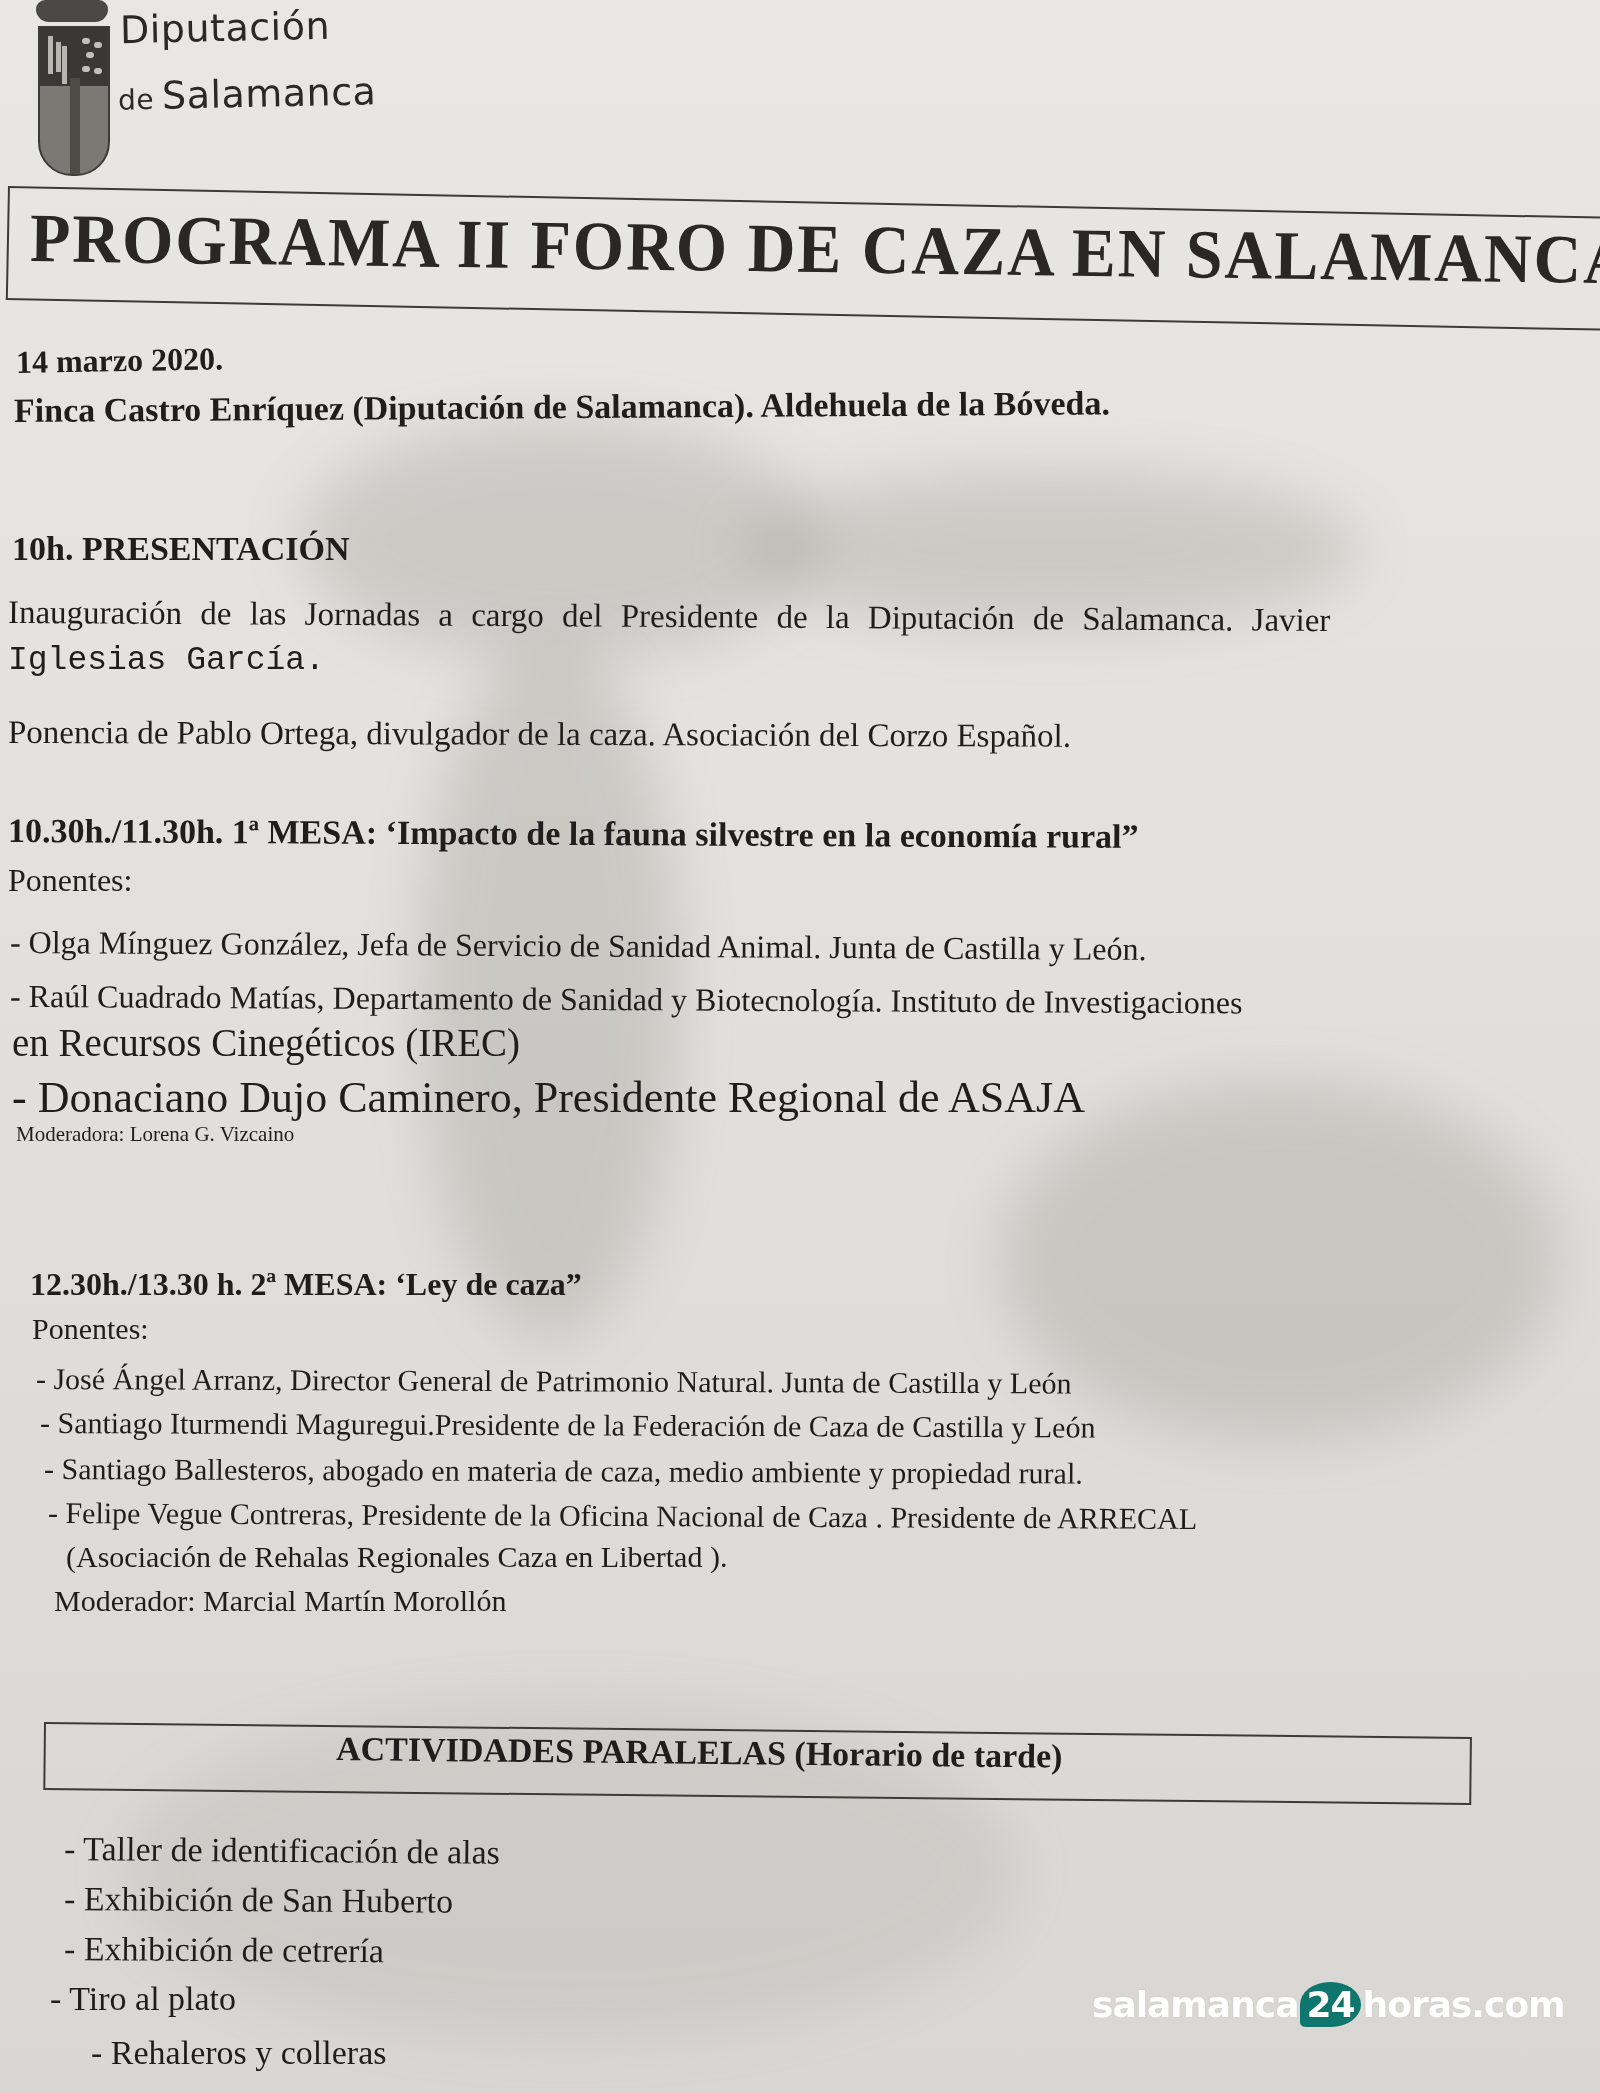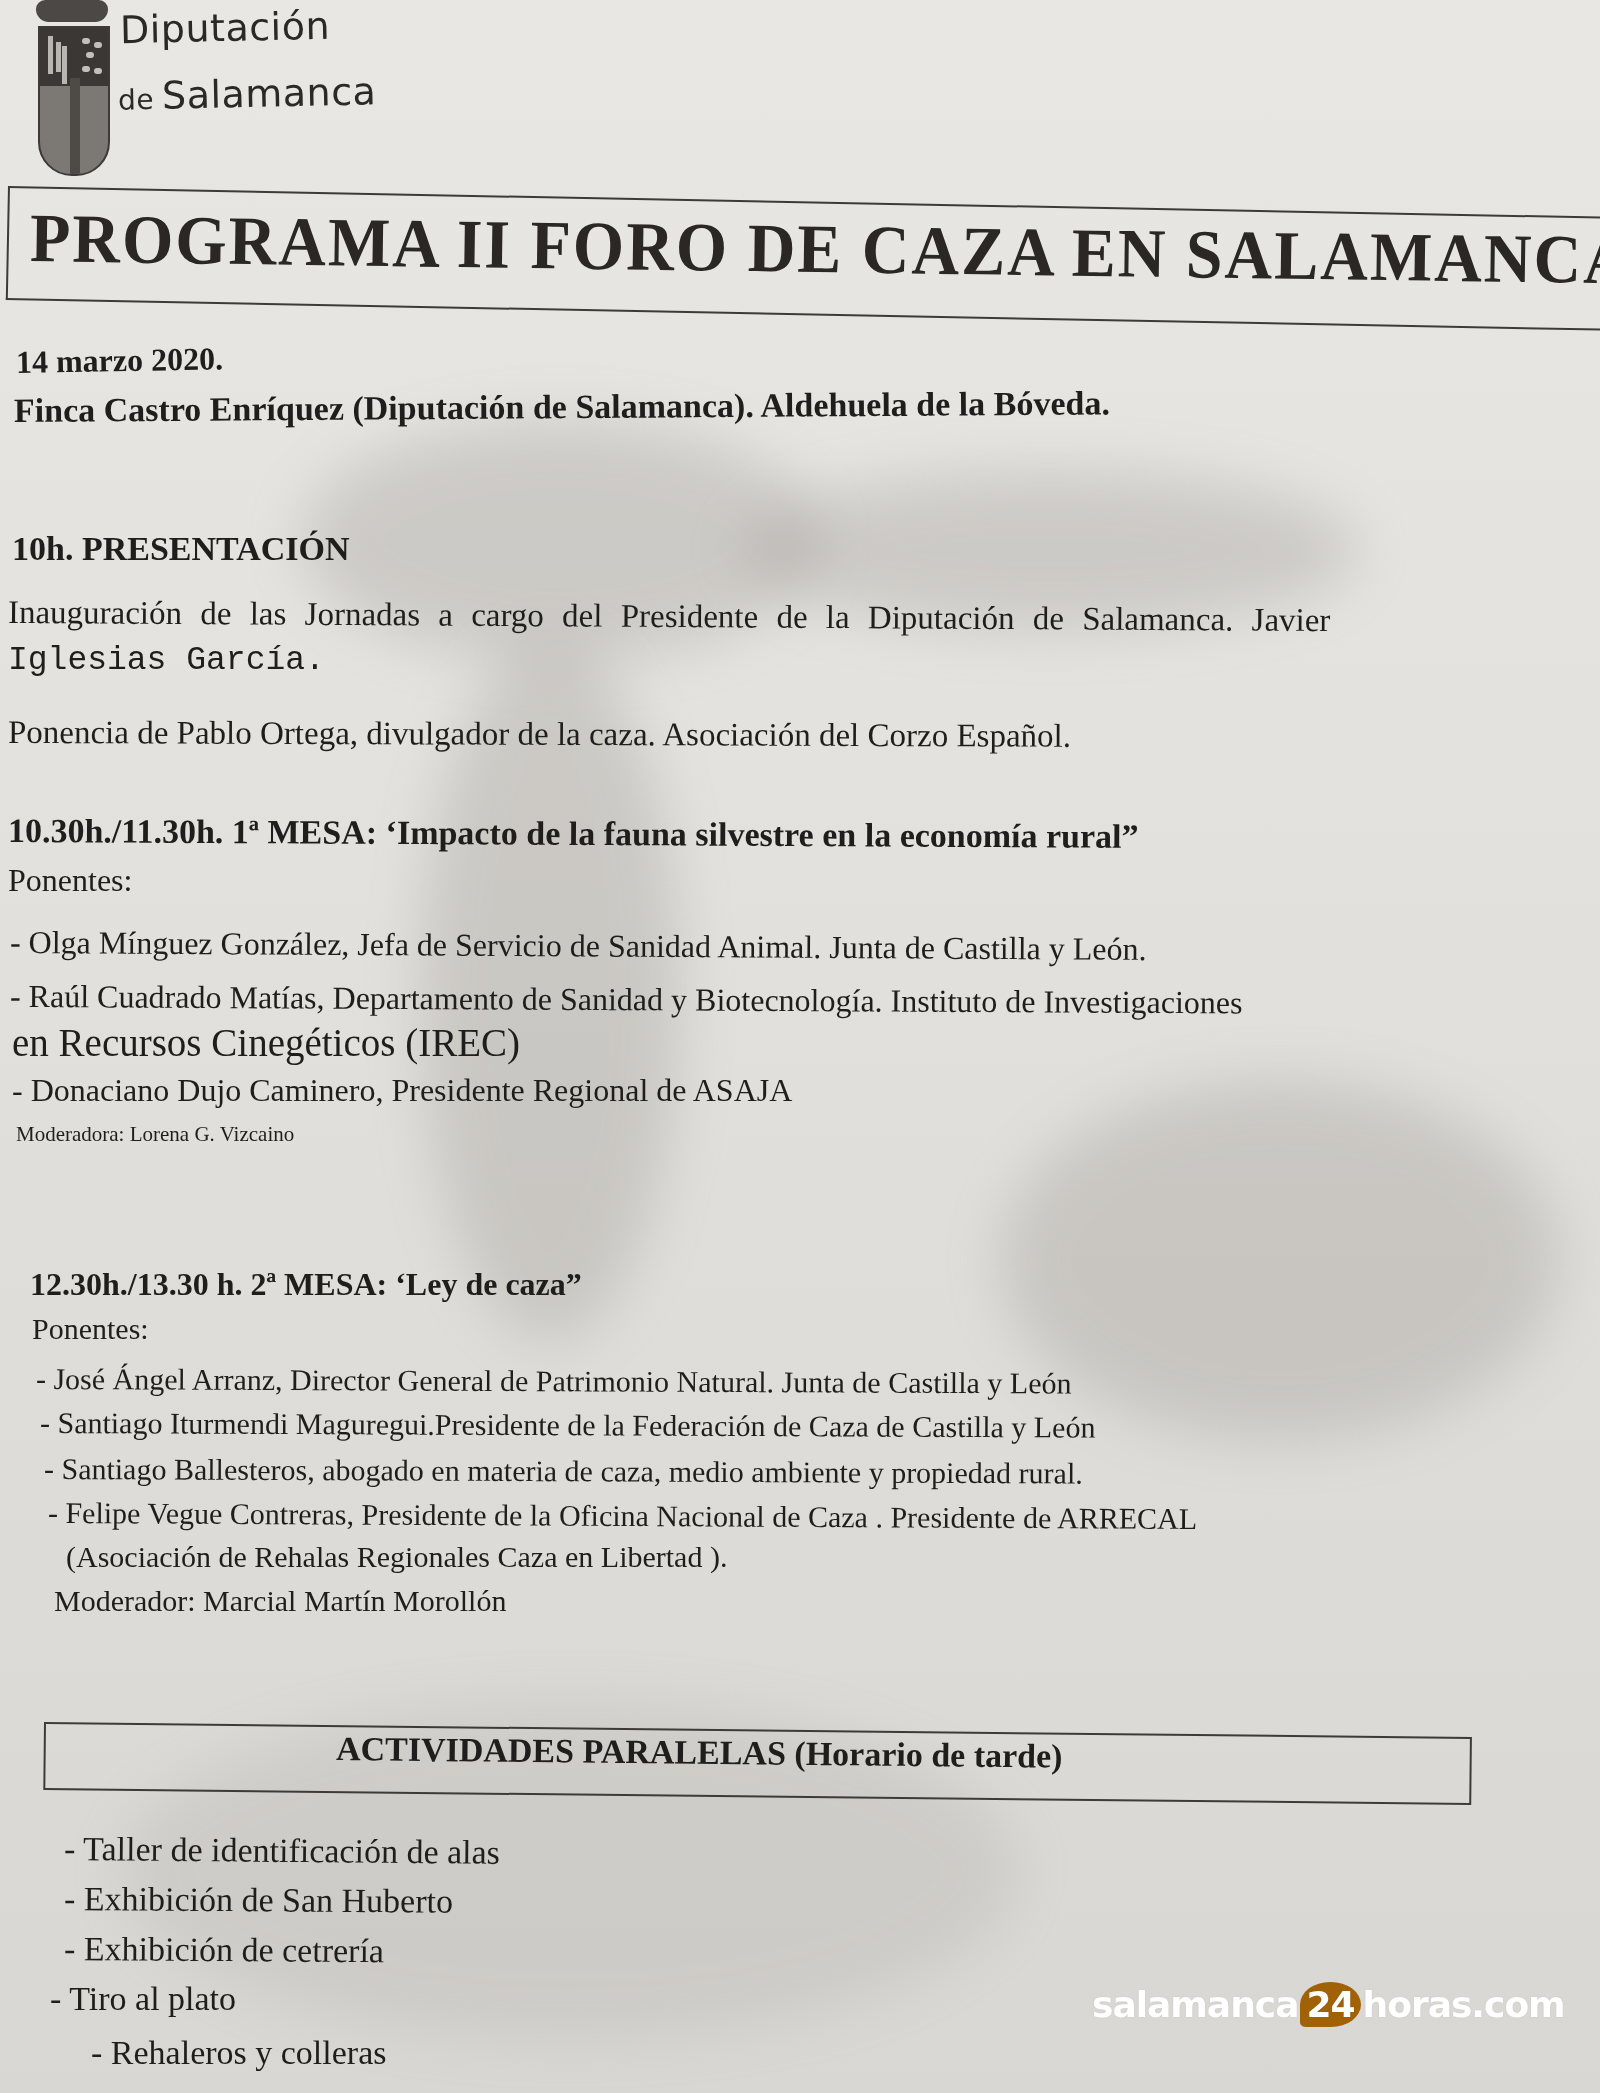--- a/index.html
+++ b/index.html
@@ -47,21 +47,21 @@
   .s1-head { left:12px; top:530px; }
   .s1-l1 { left:8px; top:594px; font-size:33px; word-spacing:10px; transform:rotate(0.35deg); }
   .s1-l2 { left:8px; top:642px; font-size:33px;font-family:Liberation Mono, monospace; }
   .s1-l3 { left:8px; top:714px; font-size:33px; transform:rotate(0.2deg); }
 
   .s2-head { left:8px; top:812px; transform:rotate(0.3deg); }
   .s2-ponentes { left:8px; top:862px; font-size:32px; }
   .s2-p1 { left:10px; top:924px; font-size:32px; transform:rotate(0.35deg); }
   .s2-p2 { left:10px; top:978px; font-size:32px; transform:rotate(0.3deg); }
   .s2-p2b { left:12px; top:1020px; font-size:39px; }
-  .s2-p3 { left:12px; top:1072px; font-size:32px; }
+  .s2-p3 { left:12px; top:1072px; font-size:44px; }
   .s2-mod { left:16px; top:1122px; font-size:21px; }
 
   .s3-head { left:30px; top:1266px; font-size:32px; }
   .s3-ponentes { left:32px; top:1312px; font-size:30px; }
   .s3-p1 { left:36px; top:1362px; font-size:30px; transform:rotate(0.25deg); }
   .s3-p2 { left:40px; top:1406px; font-size:30px; transform:rotate(0.25deg); }
   .s3-p3 { left:44px; top:1452px; font-size:30px; transform:rotate(0.25deg); }
   .s3-p4 { left:48px; top:1496px; font-size:30px; transform:rotate(0.3deg); }
   .s3-p4b { left:66px; top:1540px; font-size:30px; }
   .s3-mod { left:54px; top:1584px; font-size:30px;font-family:Liberation Serif, serif; }
@@ -78,21 +78,21 @@
   .a3 { left:64px; top:1930px; transform:rotate(0.4deg); }
   .a4 { left:50px; top:1980px; }
   .a5 { left:60px; top:2034px;margin-left:31px; }
 
   .brand {
     position:absolute; left:1092px; top:1982px; font-family:"DejaVu Sans", sans-serif; font-weight:bold;
     font-size:36px; color:#ffffff; white-space:nowrap; letter-spacing:-1px; display:flex; align-items:center;
     text-shadow:0 0 2px rgba(0,0,0,.08);
   }
   .brand .bubble {
-    display:inline-block; background:#a16207; color:#fff; border-radius:50% 50% 50% 10%; padding:2px 6px; margin:0 2px;
+    display:inline-block; background:#0f766e; color:#fff; border-radius:50% 50% 50% 10%; padding:2px 6px; margin:0 2px;
   }
 </style>
 </head>
 <body>
 
 <div class="watermark-bg">
   <div class="blob" style="left:300px;top:420px;width:520px;height:240px;"></div>
   <div class="blob" style="left:420px;top:640px;width:260px;height:700px;"></div>
   <div class="blob" style="left:740px;top:470px;width:620px;height:160px;"></div>
   <div class="blob" style="left:1000px;top:1080px;width:560px;height:360px;"></div>

